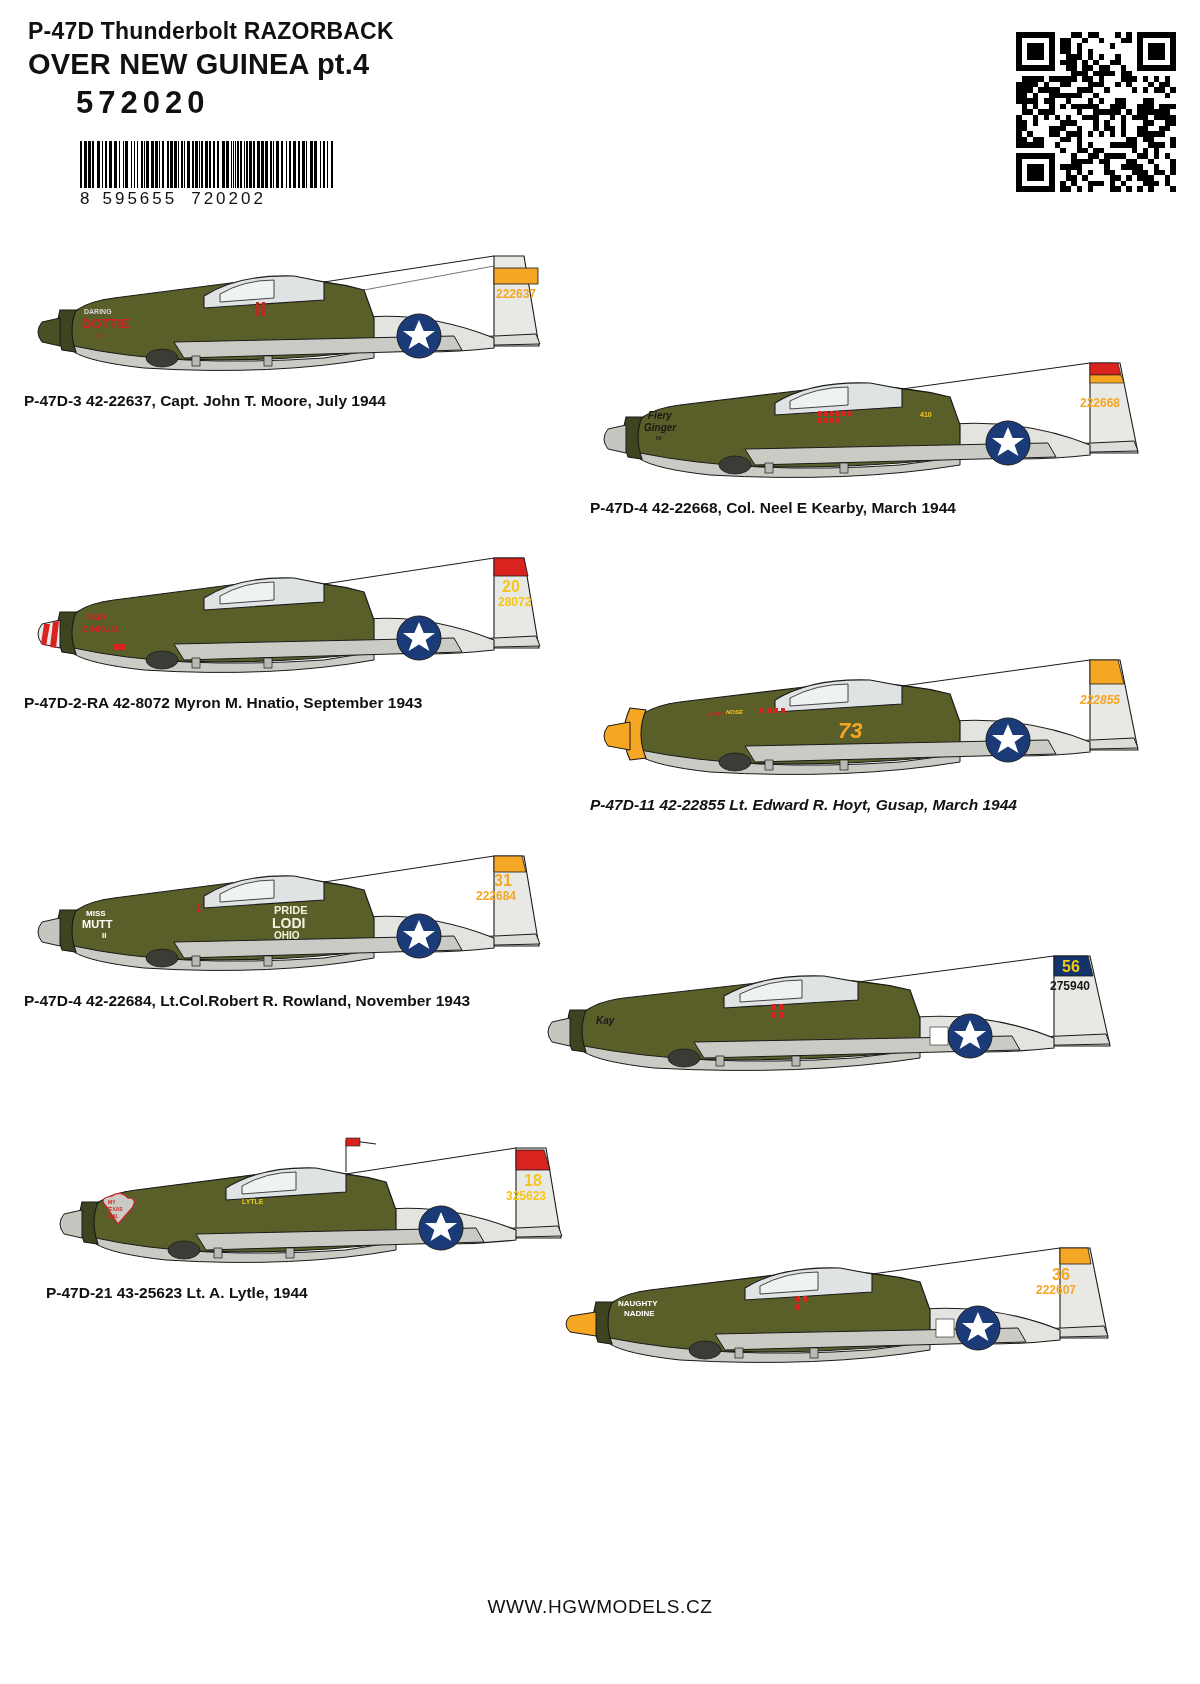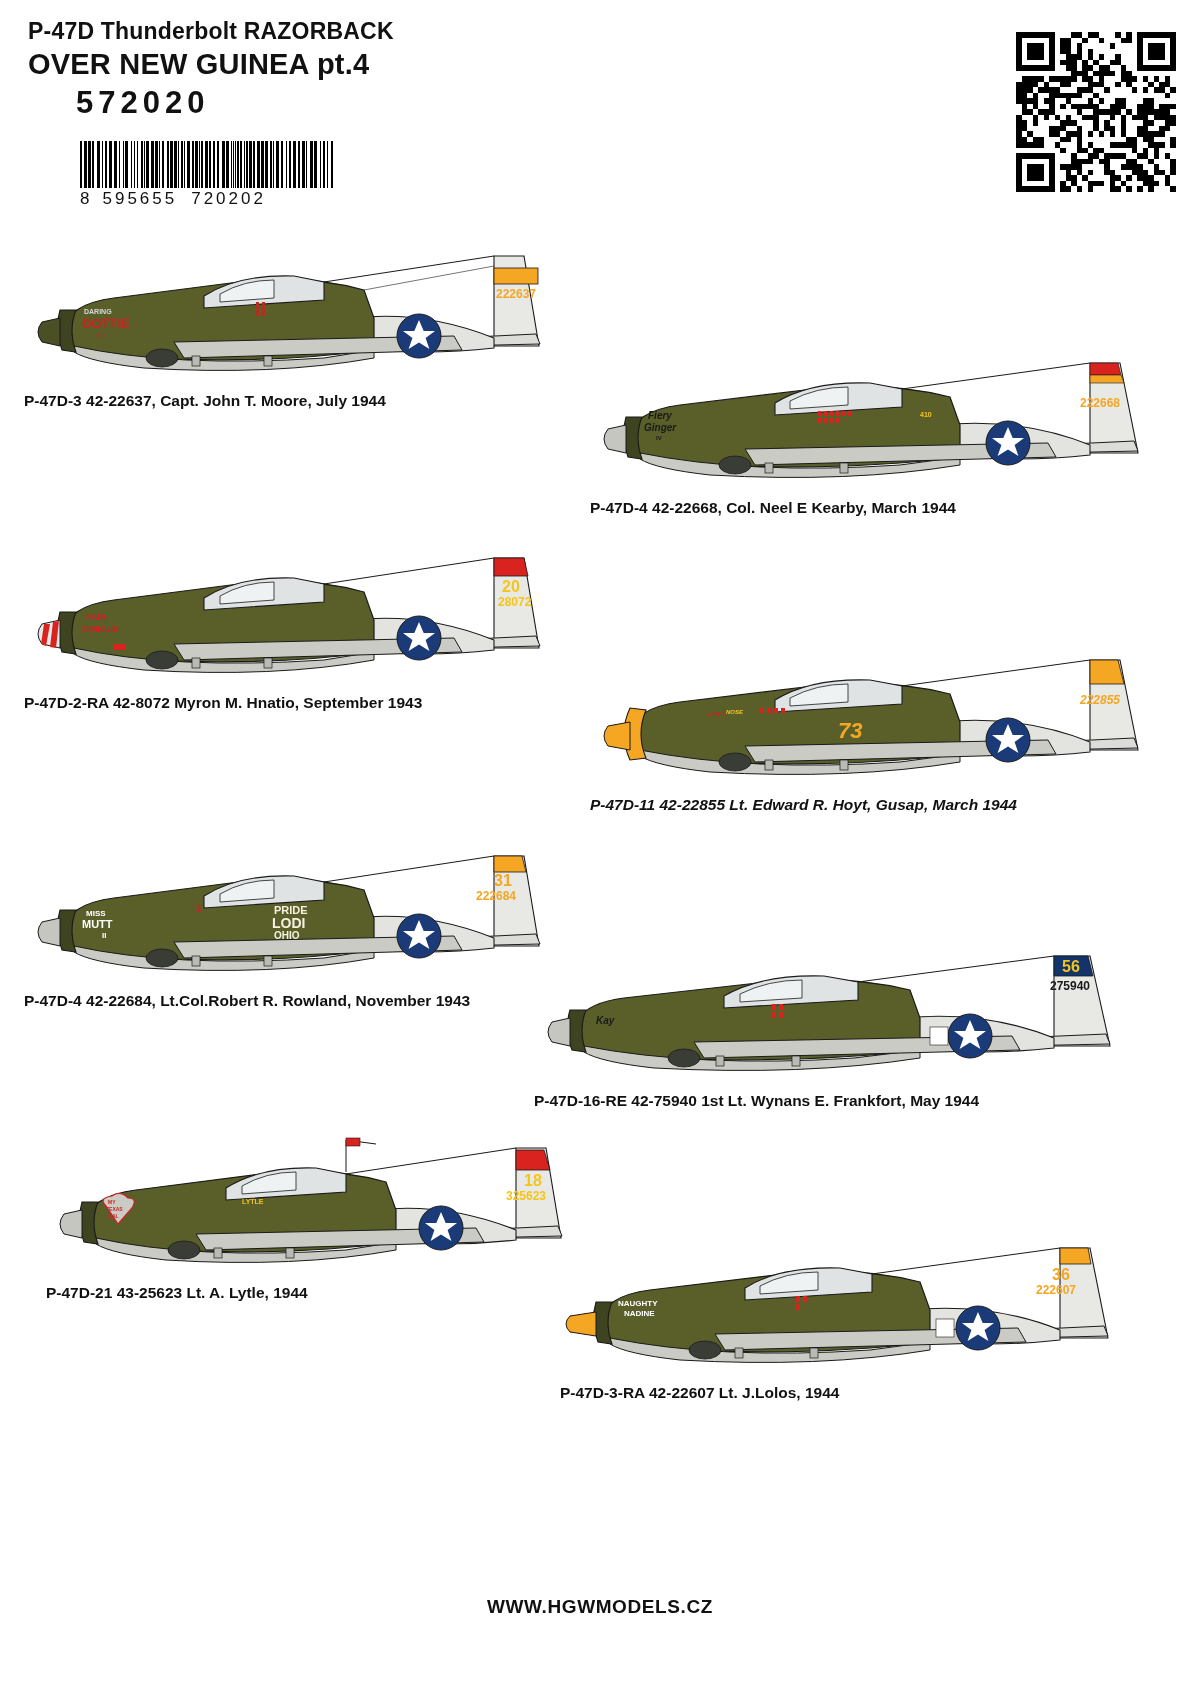--- a/index.html
+++ b/index.html
@@ -35,21 +35,21 @@
   .barcode .digits span:nth-child(2){ letter-spacing:3px; }
   .barcode .digits span:nth-child(3){ margin-left:14px; letter-spacing:3px; }
 
   
   .qr { position:absolute; right:24px; top:32px; width:160px; height:160px; }
   .qr svg { display:block; }
 
   
   .footer {
     position:absolute; left:0; right:0; top:1596px;
-    text-align:center; font-size:19px; font-weight:bold; letter-spacing:0.6px;
+    text-align:center; font-size:19px; font-weight:normal; letter-spacing:0.6px;
   }
 
   
   .profile { position:absolute; }
   .caption {
     font-size:15.5px; font-weight:bold; white-space:nowrap;
     margin-top:4px;
   }
   .plane-wrap { position:relative; }
 
@@ -913,21 +913,20 @@
       <text class="nose-txt" x="516" y="72" font-size="12" font-weight="bold" fill="#1a1a1a">275940</text>
       <text class="nose-txt" x="62" y="106" font-size="10" font-style="italic" fill="#1a1a1a">Kay</text>
       <g fill="#d8231f">
         <rect x="238" y="86" width="4" height="6"></rect>
           <rect x="245" y="86" width="4" height="6"></rect>
         <rect x="238" y="94" width="4" height="6"></rect>
           <rect x="245" y="94" width="4" height="6"></rect>
       </g>
     </svg>
   </div>
-  <div class="caption">P-47D-16-RE  42-75940  1st Lt. Wynans E.  Frankfort,  May 1944</div>
 </div>
 
 <div class="profile" style="left:560px; top:1210px;">
   <div class="plane-wrap">
     <svg class="plane" width="560" height="170" viewBox="0 0 560 170">
       <path d="M500 128 L500 38 L530 38 L548 128 Z" fill="#e8e9e5" stroke="#1a1a1a" stroke-width="1.1"></path>
       <path d="M500 38 L528 38 L531 54 L500 54 Z" fill="#f5a623" stroke="#1a1a1a" stroke-width="0.8"></path>
       <path d="M460 120 L544 116 L548 126 L460 128 Z" fill="#dcddd8" stroke="#1a1a1a" stroke-width="1"></path>
       <path d="M350 100 Q430 92 500 120 L500 130 Q430 138 350 130 Z" fill="#e3e4e0" stroke="#1a1a1a" stroke-width="1.1"></path>
       <path d="M40 112 Q44 86 90 80 L240 62 Q305 58 360 72 L370 100 L370 132 Q260 146 120 140 Q60 136 40 126 Z" fill="#5a5f2a" stroke="#1a1a1a" stroke-width="1.2"></path>
@@ -950,16 +949,15 @@
       <text class="nose-txt" x="476" y="84" font-size="12" font-weight="bold" fill="#f5a623">222607</text>
       <text class="nose-txt" x="58" y="96" font-size="8" font-weight="bold" fill="#ffffff">NAUGHTY</text>
       <text class="nose-txt" x="64" y="106" font-size="8" font-weight="bold" fill="#ffffff">NADINE</text>
       <g fill="#d8231f">
         <rect x="236" y="86" width="4" height="6"></rect>
           <rect x="243" y="86" width="4" height="6"></rect>
         <rect x="236" y="94" width="4" height="6"></rect>
       </g>
     </svg>
   </div>
-  <div class="caption">P-47D-3-RA  42-22607  Lt. J.Lolos,  1944</div>
 </div>
 
 <div class="footer">WWW.HGWMODELS.CZ</div>
 
 </body></html>

